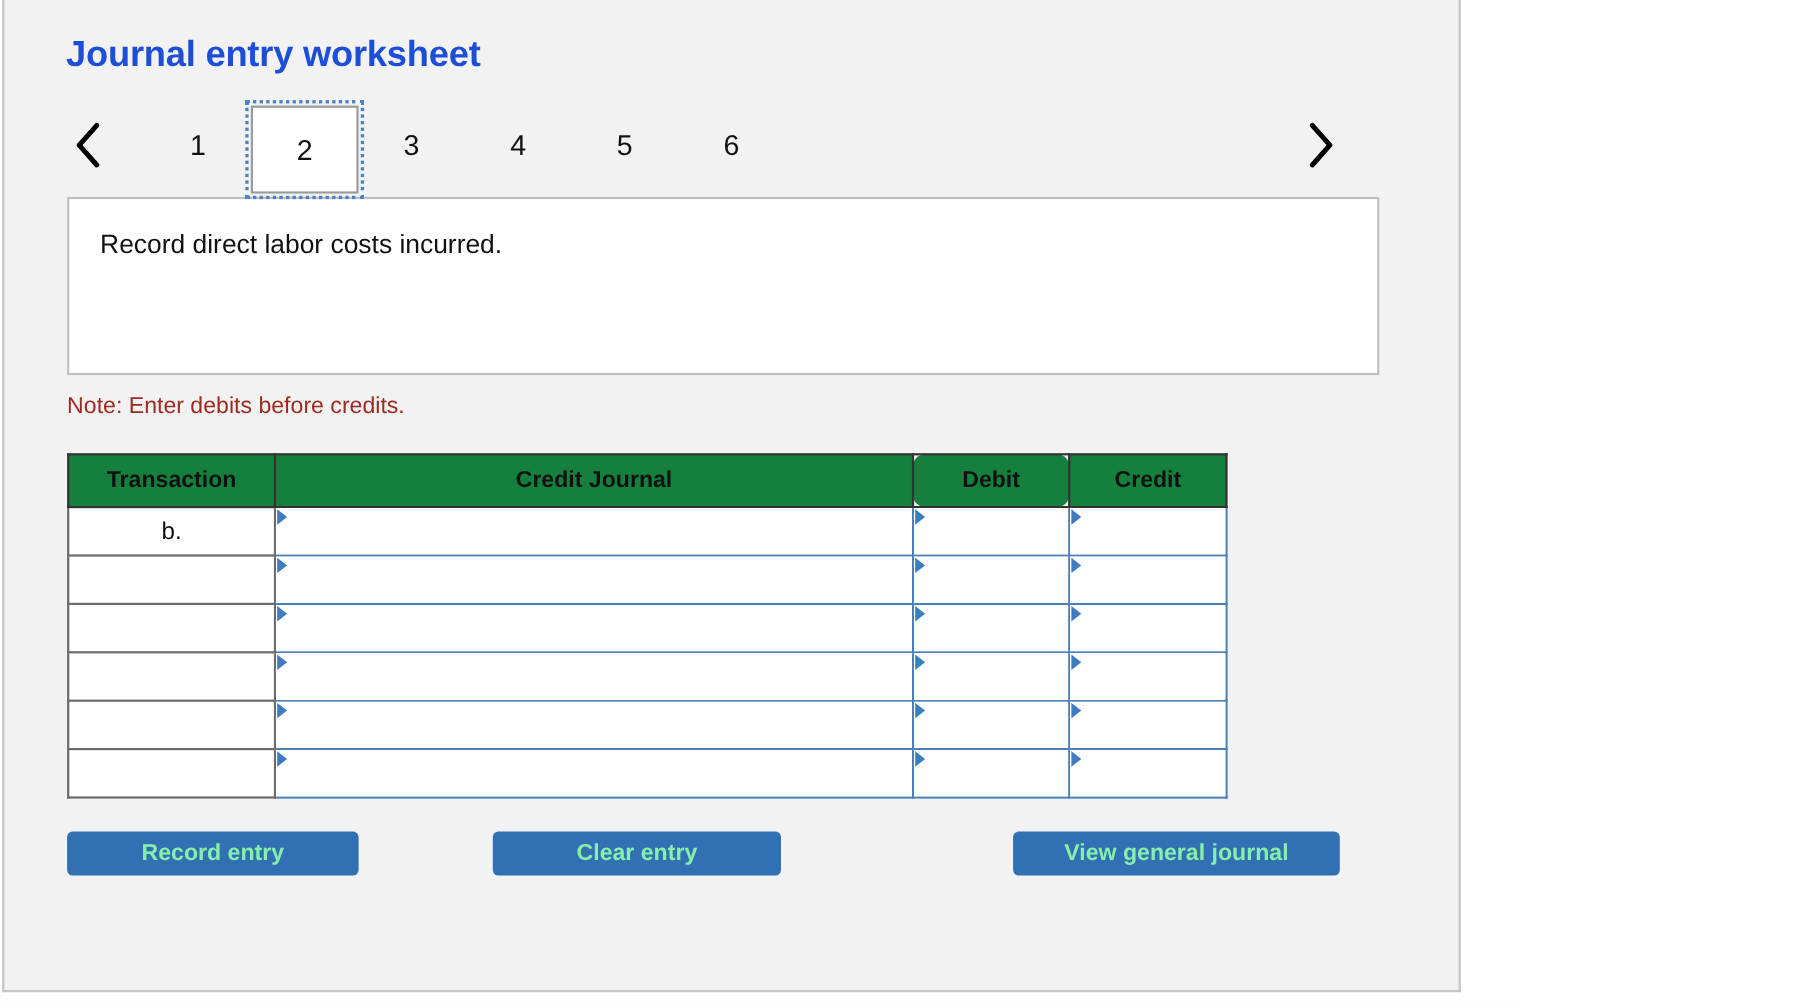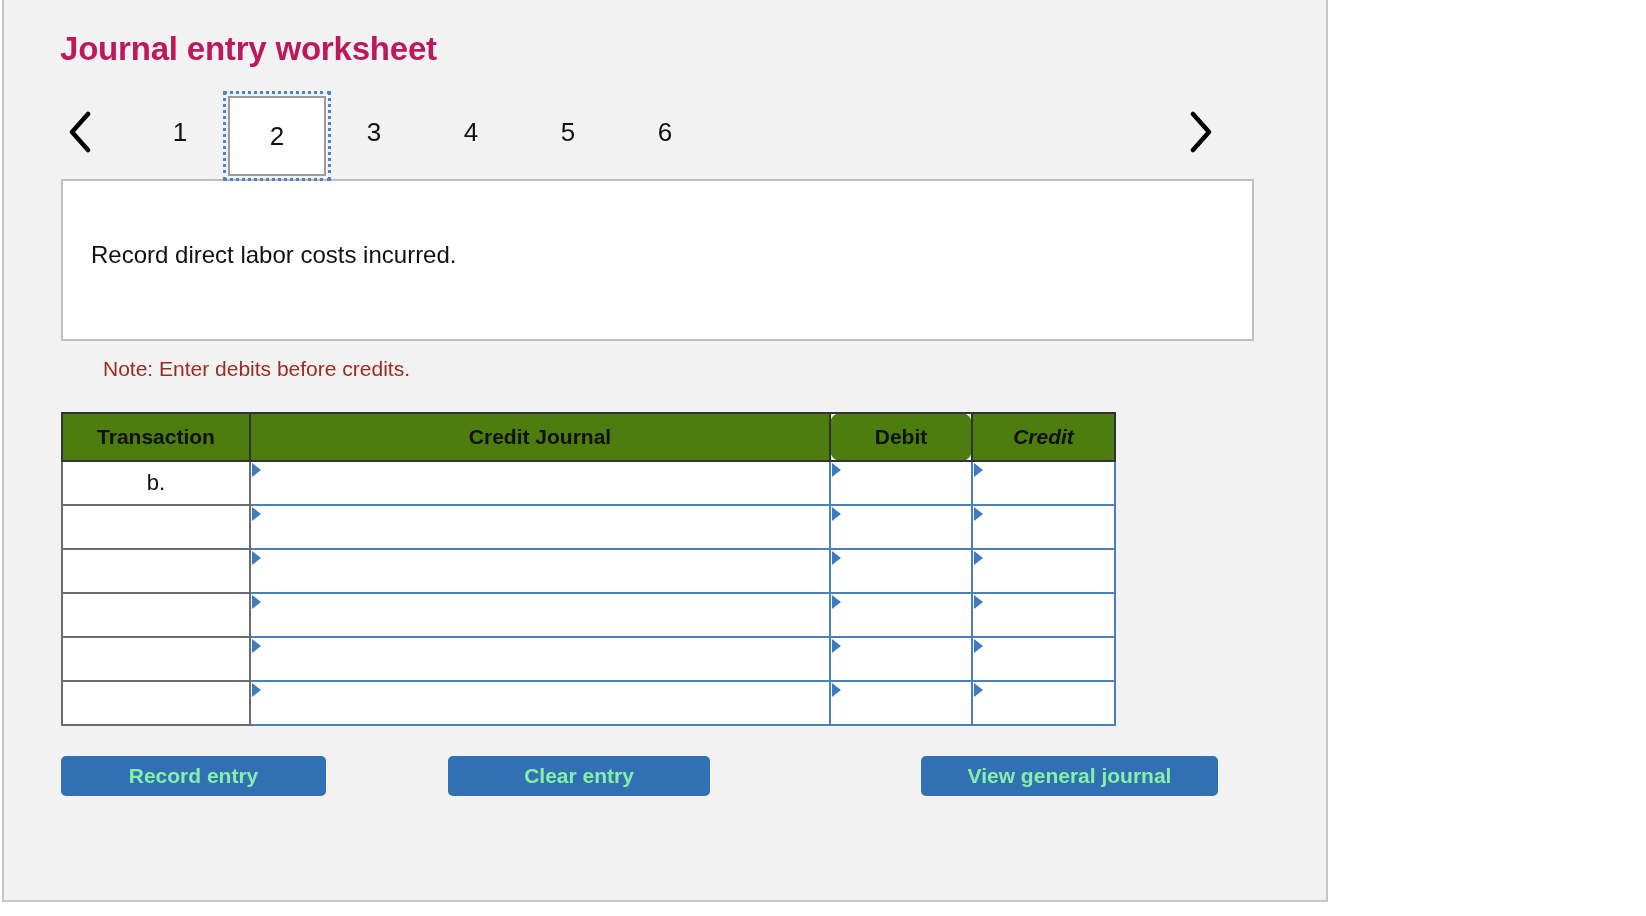--- a/index.html
+++ b/index.html
@@ -31,21 +31,21 @@
     box-sizing: border-box;
   }
 
   
   .worksheet-title {
     position: absolute;
     left: 56px;
     top: 30px;
     font-size: 33px;
     font-weight: bold;
-    color: #be185d;
+    color: #1d4ed8;
     letter-spacing: -0.2px;
     white-space: nowrap;
   }
 
   
   .pager {
     position: absolute;
     left: 56px;
     top: 100px;
     width: 1160px;
@@ -113,64 +113,62 @@
     box-sizing: border-box;
     z-index: 1;
   }
   .desc-text {
     position: absolute;
     left: 28px;
     top: 28px;
     font-size: 24px;
     color: #111111;
     white-space: nowrap;
-    margin-top: 32px;
   }
 
   
   .note {
     position: absolute;
     left: 57px;
     top: 357px;
     font-size: 21px;
     color: #9c2a20;
     white-space: nowrap;
-    margin-left: 42px;
   }
 
   
   .jtable {
     position: absolute;
     left: 57px;
     top: 412px;
     width: 1055px;
     border-collapse: collapse;
     table-layout: fixed;
   }
   .jtable th {
-    background: #4d7c0f;
+    background: #15803d;
     border: 2px solid #333333;
     font-size: 21px;
     font-weight: bold;
     color: #111111;
     height: 46px;
     padding: 0;
     text-align: center;
   }
   .jtable td {
     padding: 0;
     height: 44px;
     border: 2px solid #6b6b6b;
     background: #ffffff;
     box-sizing: border-box;
   }
   .col-txn   { width: 186px; }
   .col-gj    { width: 578px; }
   .col-debit { width: 140px; border-radius: 11px; }
-  .col-credit{ width: 141px; font-style: italic; }
+  .col-credit{ width: 141px; }
 
   td.txn-cell {
     text-align: center;
     font-size: 22px;
     color: #111111;
     vertical-align: middle;
   }
 
   
   td.sel-cell {

